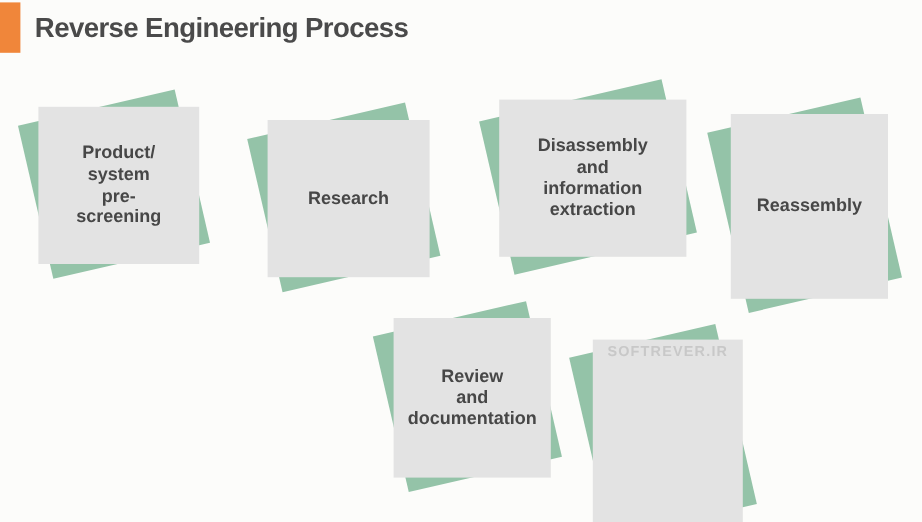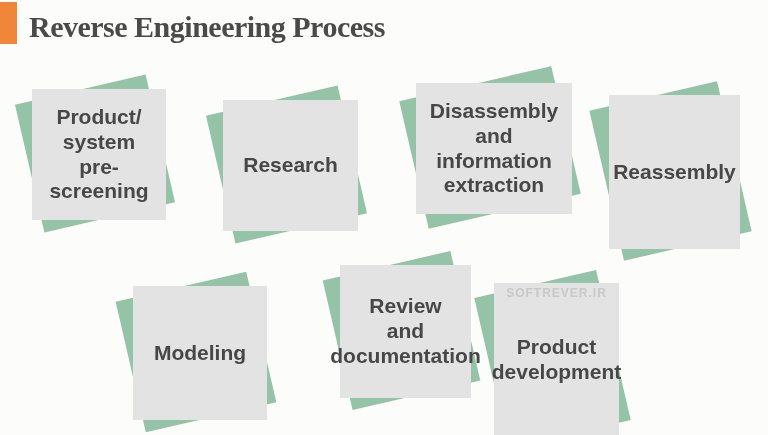--- a/index.html
+++ b/index.html
@@ -20,26 +20,25 @@
     top: 2px;
     width: 17px;
     height: 42px;
     background: var(--accent, #f0863a);
   }
   .title {
     position: absolute;
     left: 29px;
     top: 10px;
     margin: 0;
-    font-size: 30px;
+    font-size: 23px;
     font-weight: 700;
     letter-spacing: -0.5px;
     color: var(--title, #4a4a4a);
     white-space: nowrap;
-    font-family: Liberation Serif, serif;
   }
   .card {
     position: absolute;
   }
   .backing {
     position: absolute;
     left: -4px;
     top: -1px;
     width: 100%;
     height: 100%;
@@ -52,21 +51,21 @@
     top: 0;
     width: 100%;
     height: 100%;
     background: var(--card, #e3e3e3);
     display: flex;
     align-items: center;
     justify-content: center;
     text-align: center;
   }
   .card-label {
-    font-size: 21px;
+    font-size: 15px;
     font-weight: 700;
     line-height: 1.18;
     color: var(--text, #474747);
     white-space: pre-line;
   }
   .watermark {
     position: absolute;
     top: 3px;
     left: 0;
     width: 100%;
@@ -112,38 +111,30 @@
     </div>
   </div>
 
   <div class="card" style="left:609px; top:95px; width:131px; height:154px">
     <div class="backing"></div>
     <div class="face">
       <span class="card-label">Reassembly</span>
     </div>
   </div>
 
-  <div class="card" style="left:133px; top:286px; width:134px; height:134px">
-    <div class="backing"></div>
-    <div class="face">
-      <span class="card-label">Modeling</span>
-    </div>
-  </div>
 
-  <div class="card" style="left:340px; top:265px; width:131px; height:133px">
+  <div class="card" style="left:328px; top:265px; width:131px; height:133px">
     <div class="backing"></div>
     <div class="face">
       <span class="card-label">Review
 and
 documentation</span>
     </div>
   </div>
 
   <div class="card" style="left:494px; top:283px; width:125px; height:154px">
     <div class="backing"></div>
     <div class="face">
       <div class="watermark">SOFTREVER.IR</div>
-      <span class="card-label">Product
-development</span>
     </div>
   </div>
 
 </div>
 
 </body></html>

